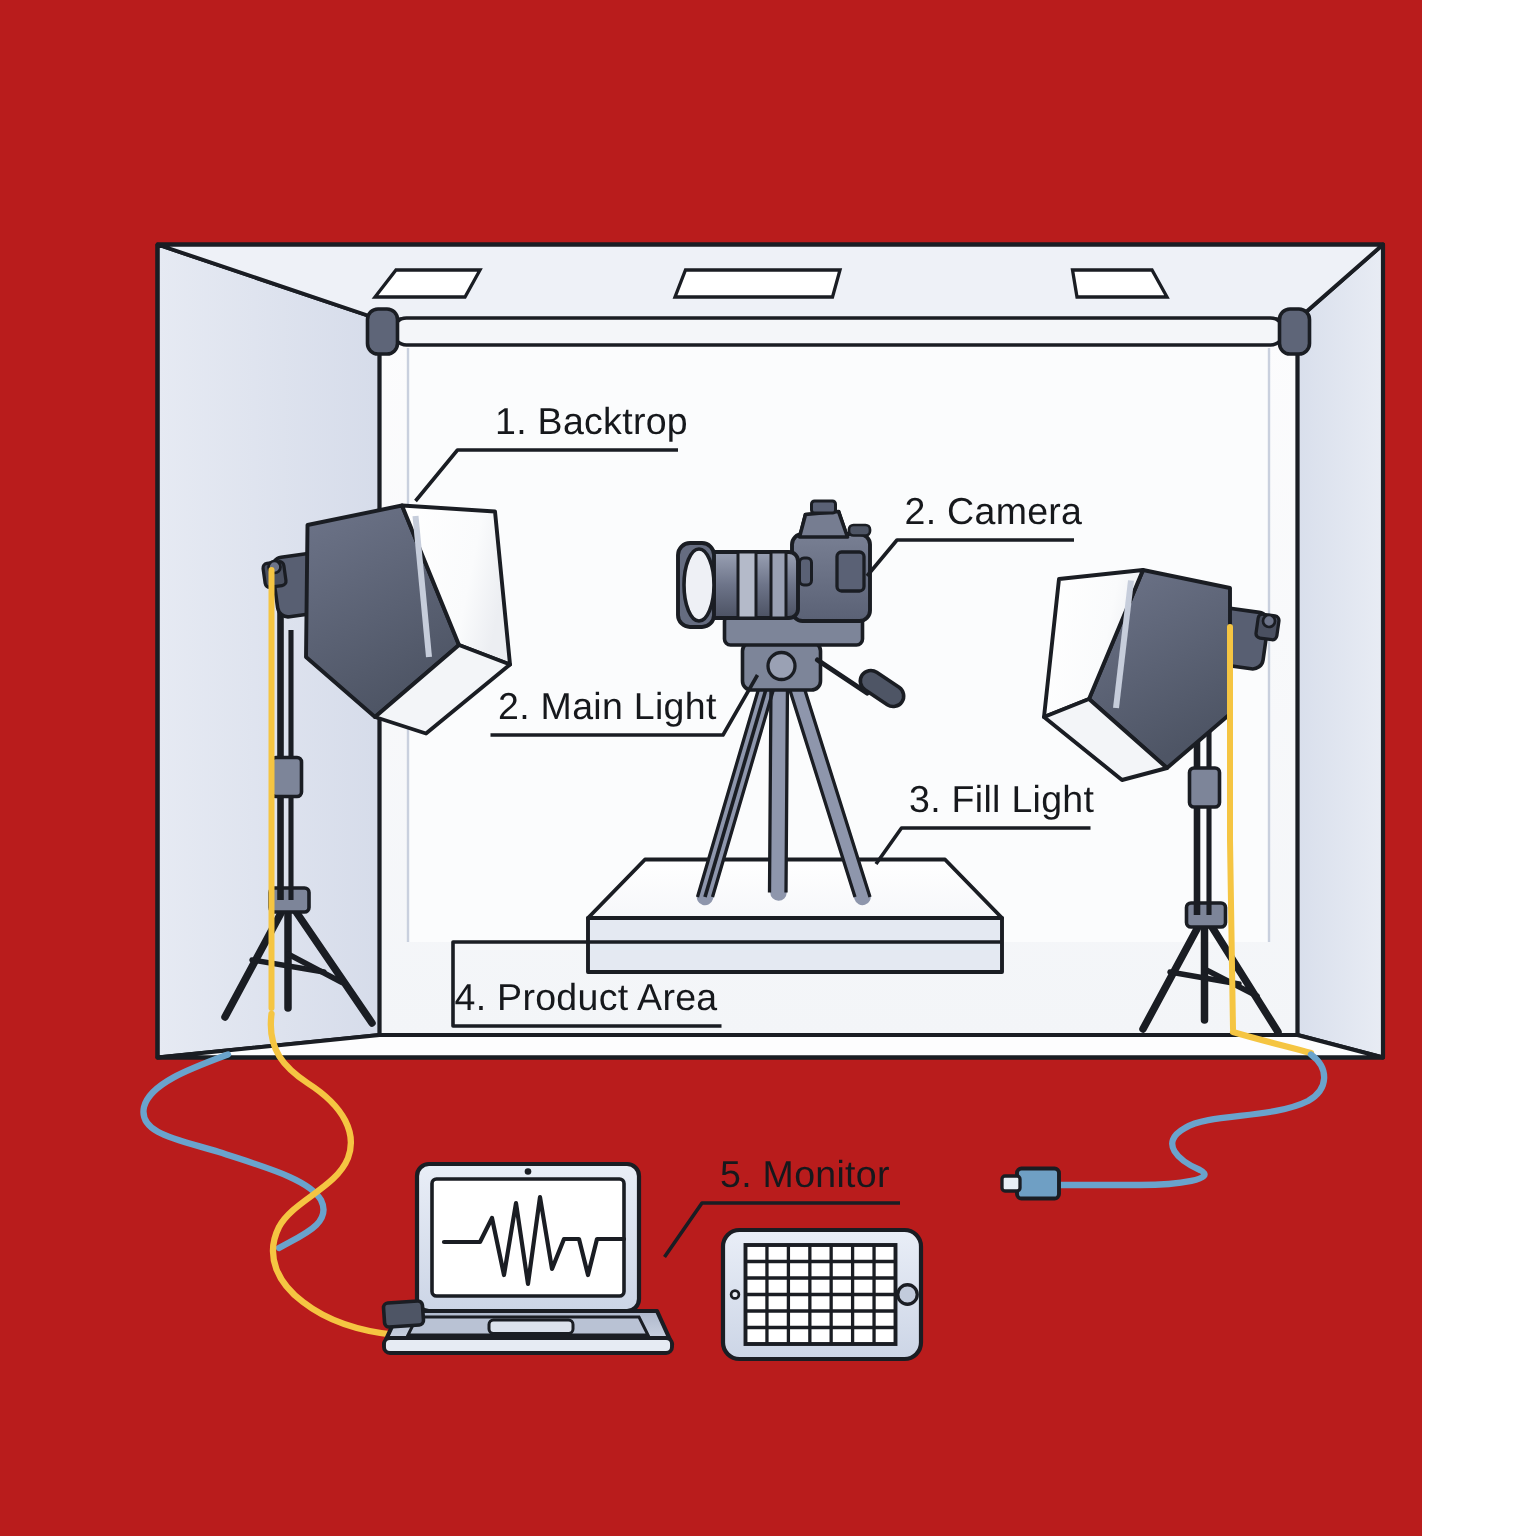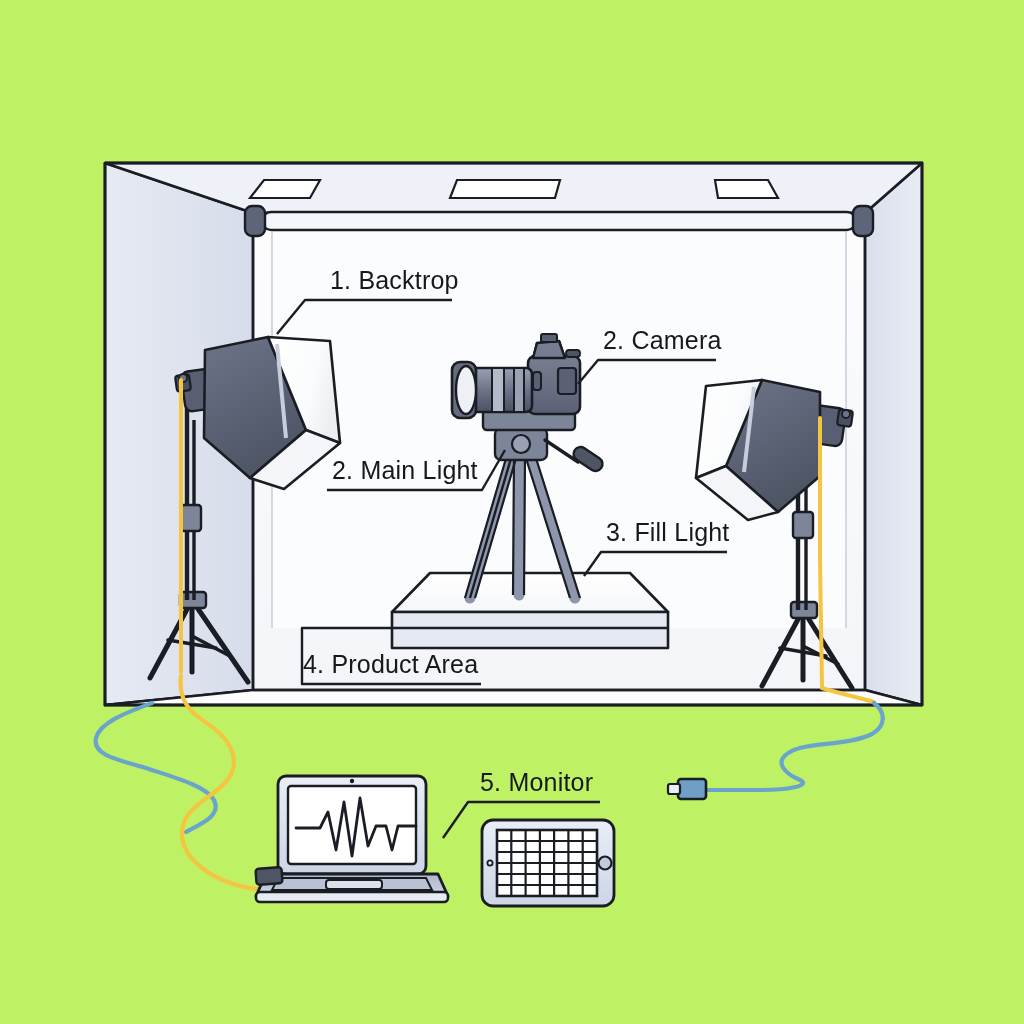--- a/index.html
+++ b/index.html
@@ -9,23 +9,23 @@
     background: #ffffff;
   }
   body {
     width: 1024px;
     height: 1024px;
     overflow: hidden;
     font-family: "Liberation Sans", sans-serif;
   }
   #stage {
     position: relative;
-    width: 1024px;
+    width: 948px;
     height: 1024px;
-    background: #bef264;
+    background: #b91c1c;
   }
   #diagram {
     position: absolute;
     left: 0;
     top: 0;
     width: 1024px;
     height: 1024px;
     display: block;
   }
   .callout-text {

